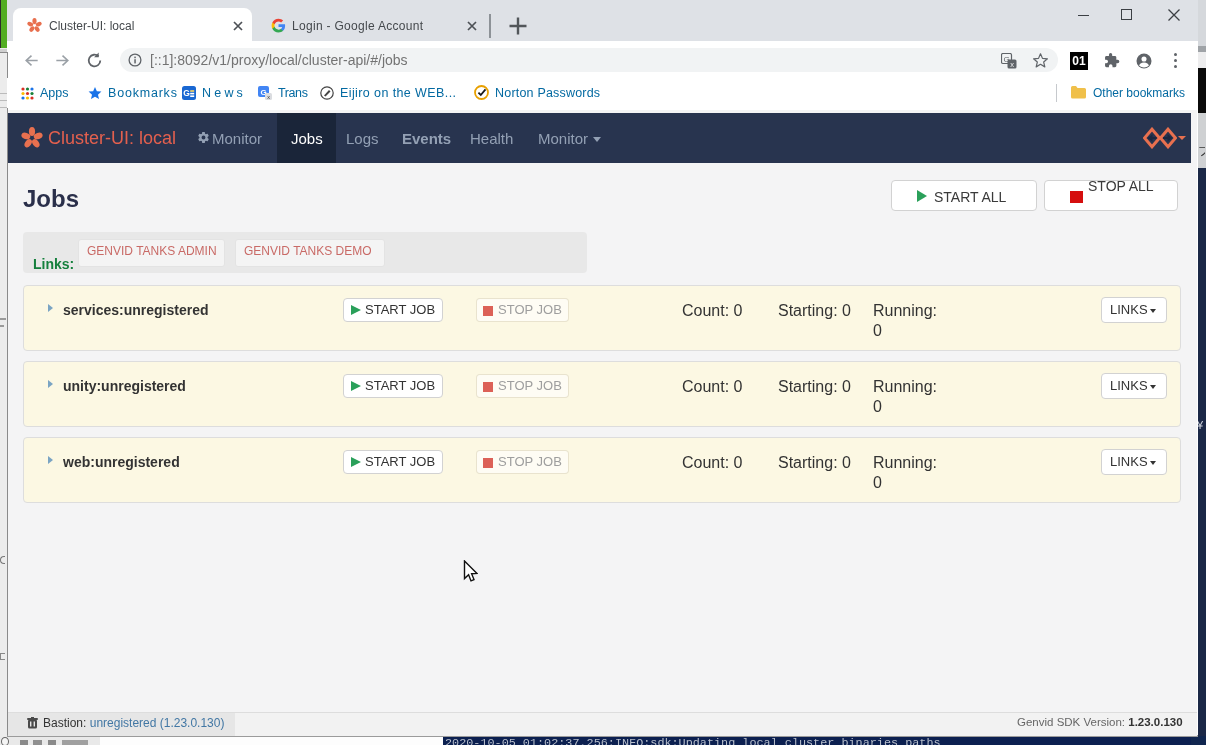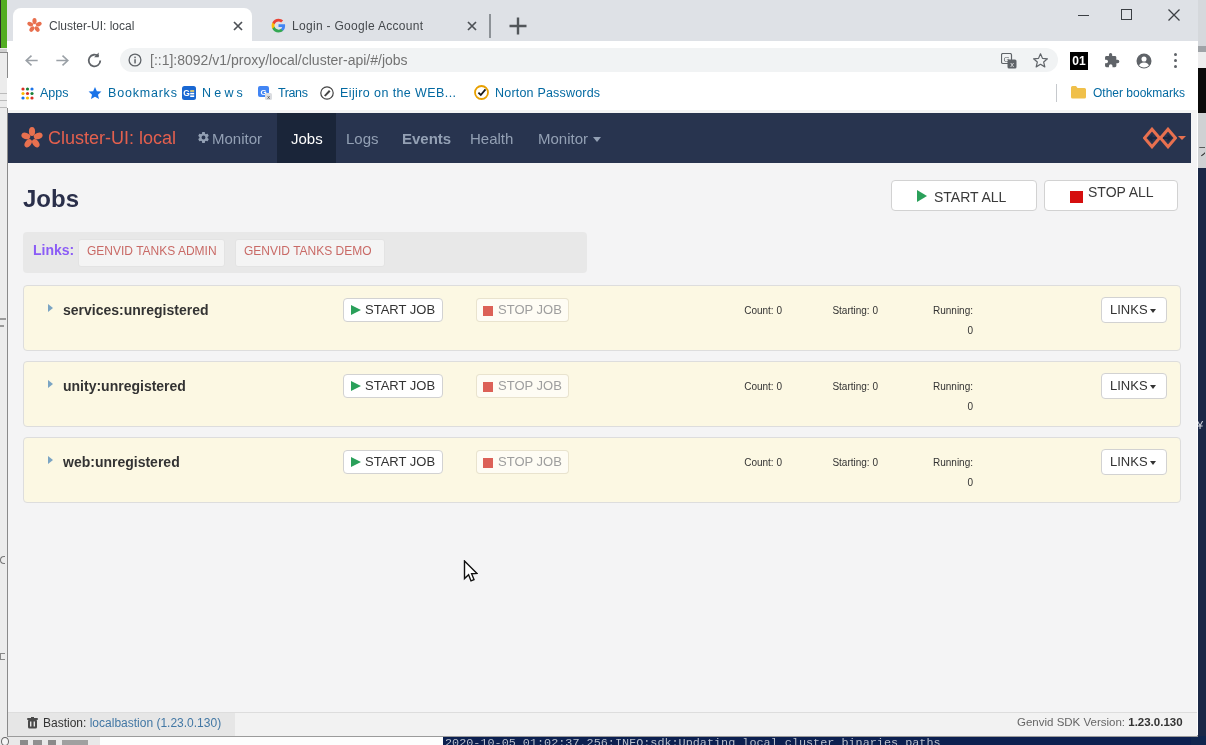--- a/index.html
+++ b/index.html
@@ -216,24 +216,24 @@
   </g>
 </svg>
 <div class="abs" style="left:1178px;top:136px;width:0;height:0;border-left:4px solid transparent;border-right:4px solid transparent;border-top:4.5px solid #e8704f;"></div>
 
 <div class="abs" style="left:23px;top:185px;font-size:24px;font-weight:bold;color:#2a2f4a;">Jobs</div>
 <div class="abs btn" style="left:891px;top:180px;width:146px;height:31px;"></div>
 <div class="abs" style="left:917px;top:190px;width:0;height:0;border-top:6px solid transparent;border-bottom:6px solid transparent;border-left:10.5px solid #2aa05a;"></div>
 <div class="abs" style="left:934px;top:189px;font-size:14px;color:#3a3a3a;">START ALL</div>
 <div class="abs btn" style="left:1044px;top:180px;width:134px;height:31px;"></div>
 <div class="abs" style="left:1070px;top:191px;width:13px;height:12px;background:#d50e0e;"></div>
-<div class="abs" style="left:1088px;top:184px;font-size:14px;color:#3a3a3a;">STOP ALL</div>
+<div class="abs" style="left:1088px;top:178px;font-size:14px;color:#3a3a3a;">STOP ALL</div>
 
 <div class="abs" style="left:23px;top:232px;width:564px;height:41px;background:#e8e8e8;border-radius:4px;"></div>
-<div class="abs" style="left:33px;top:242px;font-size:14px;font-weight:bold;color:#8b5cf6;">Links:</div>
+<div class="abs" style="left:33px;top:256px;font-size:14px;font-weight:bold;color:#15803d;">Links:</div>
 <div class="abs btn2" style="left:78px;top:239px;width:147px;height:28px;"></div>
 <div class="abs" style="left:87px;top:244px;font-size:12px;color:#c96a66;">GENVID TANKS ADMIN</div>
 <div class="abs btn2" style="left:235px;top:239px;width:150px;height:28px;"></div>
 <div class="abs" style="left:244px;top:244px;font-size:12px;color:#c96a66;">GENVID TANKS DEMO</div>
 
 <div class="abs panel" style="top:285px;"></div>
 <div class="abs panel" style="top:361px;"></div>
 <div class="abs panel" style="top:437px;"></div>
 
 <div class="abs caret" style="left:48px;top:304px;"></div>
@@ -283,35 +283,35 @@
 
 <div class="abs" style="left:8px;top:712px;width:1189px;height:24px;background:#f2f2f2;border-top:1px solid #ddd;"></div>
 <div class="abs" style="left:8px;top:713px;width:227px;height:23px;background:#e6e6e6;"></div>
 <svg class="abs" style="left:27px;top:717px;" width="11" height="12" viewBox="0 0 11 12">
   <rect x="1" y="2.5" width="9" height="9" rx="1.5" fill="#4a4a4a"></rect>
   <rect x="0" y="1" width="11" height="2" rx="1" fill="#4a4a4a"></rect>
   <rect x="4" y="0" width="3" height="2" fill="#4a4a4a"></rect>
   <rect x="3" y="4.5" width="1.4" height="5" fill="#e6e6e6"></rect>
   <rect x="6.6" y="4.5" width="1.4" height="5" fill="#e6e6e6"></rect>
 </svg>
-<div class="abs" style="left:43px;top:716px;font-size:12px;color:#333;">Bastion: <span style="color:#4277a4;">localbastion (1.23.0.130)</span></div>
+<div class="abs" style="left:43px;top:716px;font-size:12px;color:#333;">Bastion: <span style="color:#4277a4;">unregistered (1.23.0.130)</span></div>
 <div class="abs" style="left:1017px;top:716px;font-size:11.5px;color:#666;text-align:center;">Genvid SDK Version: <b style="color:#333;">1.23.0.130</b></div>
 
 <svg class="abs" style="left:463px;top:560px;" width="15" height="23" viewBox="0 0 15 23">
   <path d="M1.5 1 L1.5 18.6 L5.6 14.8 L8 20.9 L11 19.6 L8.6 13.7 L14 13.4 Z" fill="#fff" stroke="#111" stroke-width="1.4" stroke-linejoin="miter"></path>
 </svg>
 
 <style>
   .bmk { font-size:12.5px; color:#0369a1; }
   .nav { font-size:15px; color:#93a0b4; }
   .btn { background:#fff; border:1px solid #d2d2d2; border-radius:4px; }
   .btn2 { background:#f4f4f4; border:1px solid #e3e3e3; border-radius:3px; }
   .btnd { background:rgba(255,255,255,0.62); border:1px solid rgba(215,205,175,0.55); border-radius:4px; }
   .panel { left:23px; width:1158px; height:66px; background:#fcf8e3; border:1px solid #ddd; border-radius:4px; }
   .caret { width:0; height:0; border-top:4.5px solid transparent; border-bottom:4.5px solid transparent; border-left:5px solid #7aa4c3; }
   .jname { font-size:14px; font-weight:bold; color:#333; }
   .play { width:0; height:0; border-top:5.5px solid transparent; border-bottom:5.5px solid transparent; border-left:10px solid #2aa05a; }
   .sq { width:10px; height:10px; background:#dc6157; }
   .blab { font-size:13px; color:#333; }
   .blabd { font-size:13px; color:#9e9e9e; }
-  .cnt { width:100px; text-align:right; font-size:10px; color:#333; line-height:20px; }
+  .cnt { width:100px; text-align:left; font-size:16px; color:#333; line-height:20px; }
   .bcaret { width:0; height:0; border-left:3.5px solid transparent; border-right:3.5px solid transparent; border-top:4px solid #333; }
 </style>
 
 </body></html>

